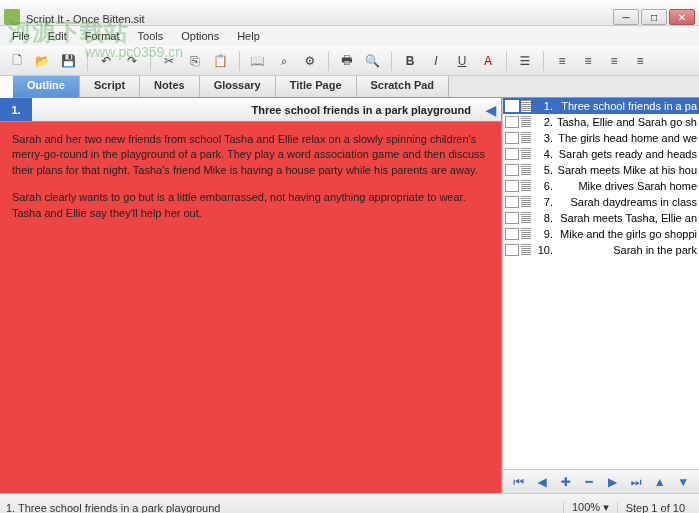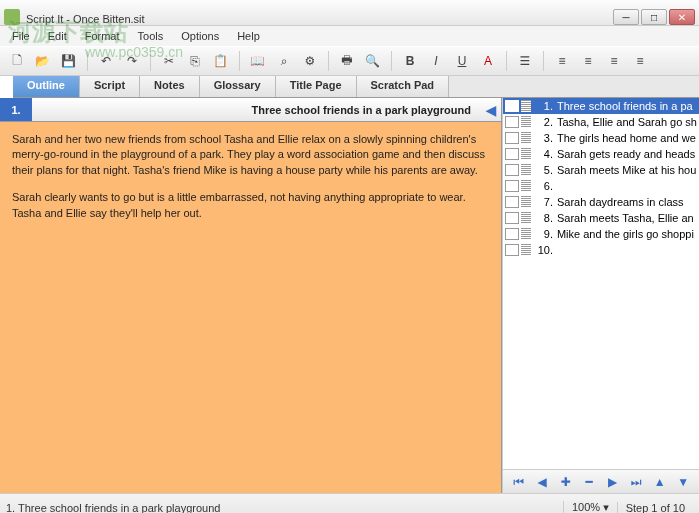--- a/index.html
+++ b/index.html
@@ -17,31 +17,31 @@
 .tsep { width: 1px; height: 20px; background: #ccc; margin: 0 3px; }
 .tabstrip { height: 22px; background: #e8e8e8; display: flex; border-bottom: 1px solid #999; margin-left: 13px; }
 .tab { padding: 3px 14px; border-right: 1px solid #bbb; background: linear-gradient(#f6f6f6,#e2e2e2); color: #333; cursor: default; font-weight: bold; }
 .tab.active { background: linear-gradient(#7aaee8,#5a92d4); color: #fff; }
 .content { display: flex; height: 395px; }
 .leftpanel { width: 556px; border-right: 1px solid #999; display: flex; flex-direction: column; position: relative; }
 .stepheader { height: 24px; background: linear-gradient(#fff,#e8e8e8); border-bottom: 1px solid #999; display: flex; align-items: center; }
 .stepnum { width: 32px; height: 100%; background: #3a6dc4; color: #fff; display: flex; align-items: center; justify-content: center; font-weight: bold; }
 .steptitle { flex: 1; padding: 0 10px; font-weight: bold; color: #222; text-align: right; }
 .steparrow { width: 20px; height: 20px; color: #3a6dc4; display: flex; align-items: center; justify-content: center; font-size: 14px; }
-.editor { flex: 1; padding: 10px 12px; color: #222; line-height: 1.4; font-size: 11px; overflow: auto; background: #fdba74; }
+.editor { flex: 1; padding: 10px 12px; color: #222; line-height: 1.4; font-size: 11px; overflow: auto; background: #ef4444; }
 .editor p { margin-bottom: 12px; }
 .rightpanel { flex: 1; display: flex; flex-direction: column; border-left: 1px solid #ccc; }
 .steplist { flex: 1; overflow: auto; background: #fff; }
 .srow { display: flex; align-items: center; height: 16px; padding: 0 2px; white-space: nowrap; overflow: hidden; }
 .srow.sel { background: #3a6dc4; color: #fff; }
 .srow .micon { width: 14px; height: 12px; border: 1px solid #999; background: #fff; margin-right: 2px; display: inline-block; }
 .srow.sel .micon { border-color: #fff; }
 .srow .micon2 { width: 10px; height: 12px; background: repeating-linear-gradient(#999,#999 1px,#fff 1px,#fff 2px); margin-right: 4px; }
 .srow .snum { width: 22px; text-align: right; padding-right: 4px; }
-.srow .stext { flex: 1; overflow: hidden; text-overflow: clip; }
+.srow .stext { flex: 1; overflow: hidden; text-overflow: clip; text-align: right; }
 .navbar { height: 24px; background: linear-gradient(#f8f8f8,#e4e4e4); border-top: 1px solid #ccc; display: flex; align-items: center; justify-content: space-around; padding: 0 4px; }
 .nbtn { width: 16px; height: 16px; color: #3a6dc4; display: flex; align-items: center; justify-content: center; font-size: 12px; }
 .statusbar { height: 28px; background: linear-gradient(#f4f4f4,#e4e4e4); border-top: 1px solid #ccc; display: flex; align-items: center; padding: 0 6px; }
 .statusbar .sleft { flex: 1; color: #333; }
 .statusbar .sright { color: #333; padding: 0 8px; border-left: 1px solid #ccc; }
 .watermark { position: absolute; top: 16px; left: 8px; font-size: 24px; color: rgba(60,150,60,0.3); font-weight: bold; pointer-events: none; z-index: 100; font-family: Arial; text-align: center; }
 .watermark2 { position: absolute; top: 44px; left: 60px; font-size: 14px; color: rgba(60,150,60,0.4); pointer-events: none; z-index: 100; margin-left: 25px; }
 </style>
 </head>
 <body>
@@ -151,20 +151,21 @@
         <div class="srow">
           <span class="micon"></span>
           <span class="micon2"></span>
           <span class="snum">5.</span>
           <span class="stext">Sarah meets Mike at his hou</span>
         </div>
         <div class="srow">
           <span class="micon"></span>
           <span class="micon2"></span>
           <span class="snum">6.</span>
+          <span class="stext">Mike drives Sarah home</span>
         </div>
         <div class="srow">
           <span class="micon"></span>
           <span class="micon2"></span>
           <span class="snum">7.</span>
           <span class="stext">Sarah daydreams in class</span>
         </div>
         <div class="srow">
           <span class="micon"></span>
           <span class="micon2"></span>
@@ -174,20 +175,21 @@
         <div class="srow">
           <span class="micon"></span>
           <span class="micon2"></span>
           <span class="snum">9.</span>
           <span class="stext">Mike and the girls go shoppi</span>
         </div>
         <div class="srow">
           <span class="micon"></span>
           <span class="micon2"></span>
           <span class="snum">10.</span>
+          <span class="stext">Sarah in the park</span>
         </div>
       </div>
     <div class="navbar">
       <div class="nbtn">⏮</div>
       <div class="nbtn">◀</div>
       <div class="nbtn">✚</div>
       <div class="nbtn">━</div>
       <div class="nbtn">▶</div>
       <div class="nbtn">⏭</div>
       <div class="nbtn">▲</div>

